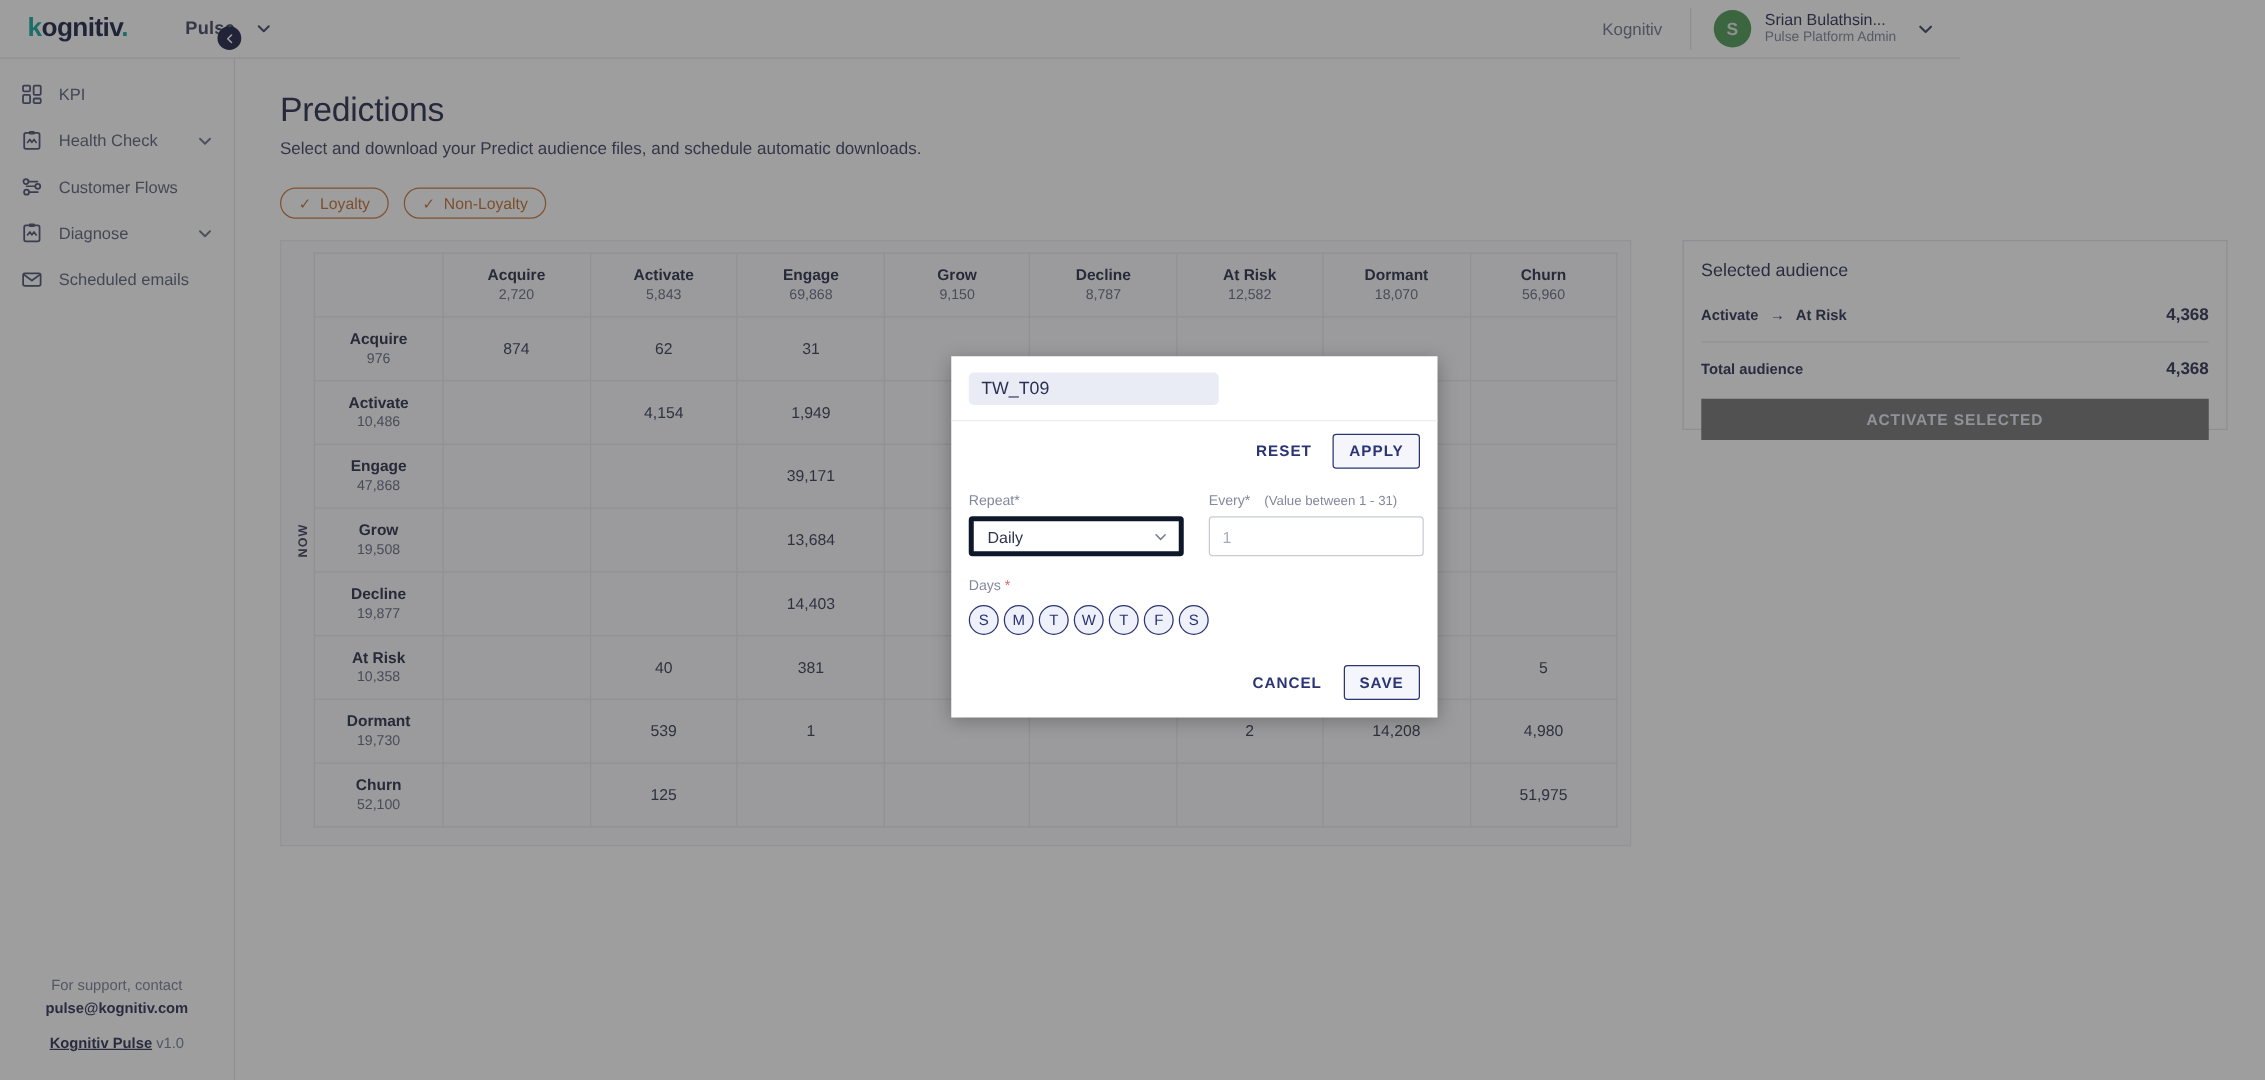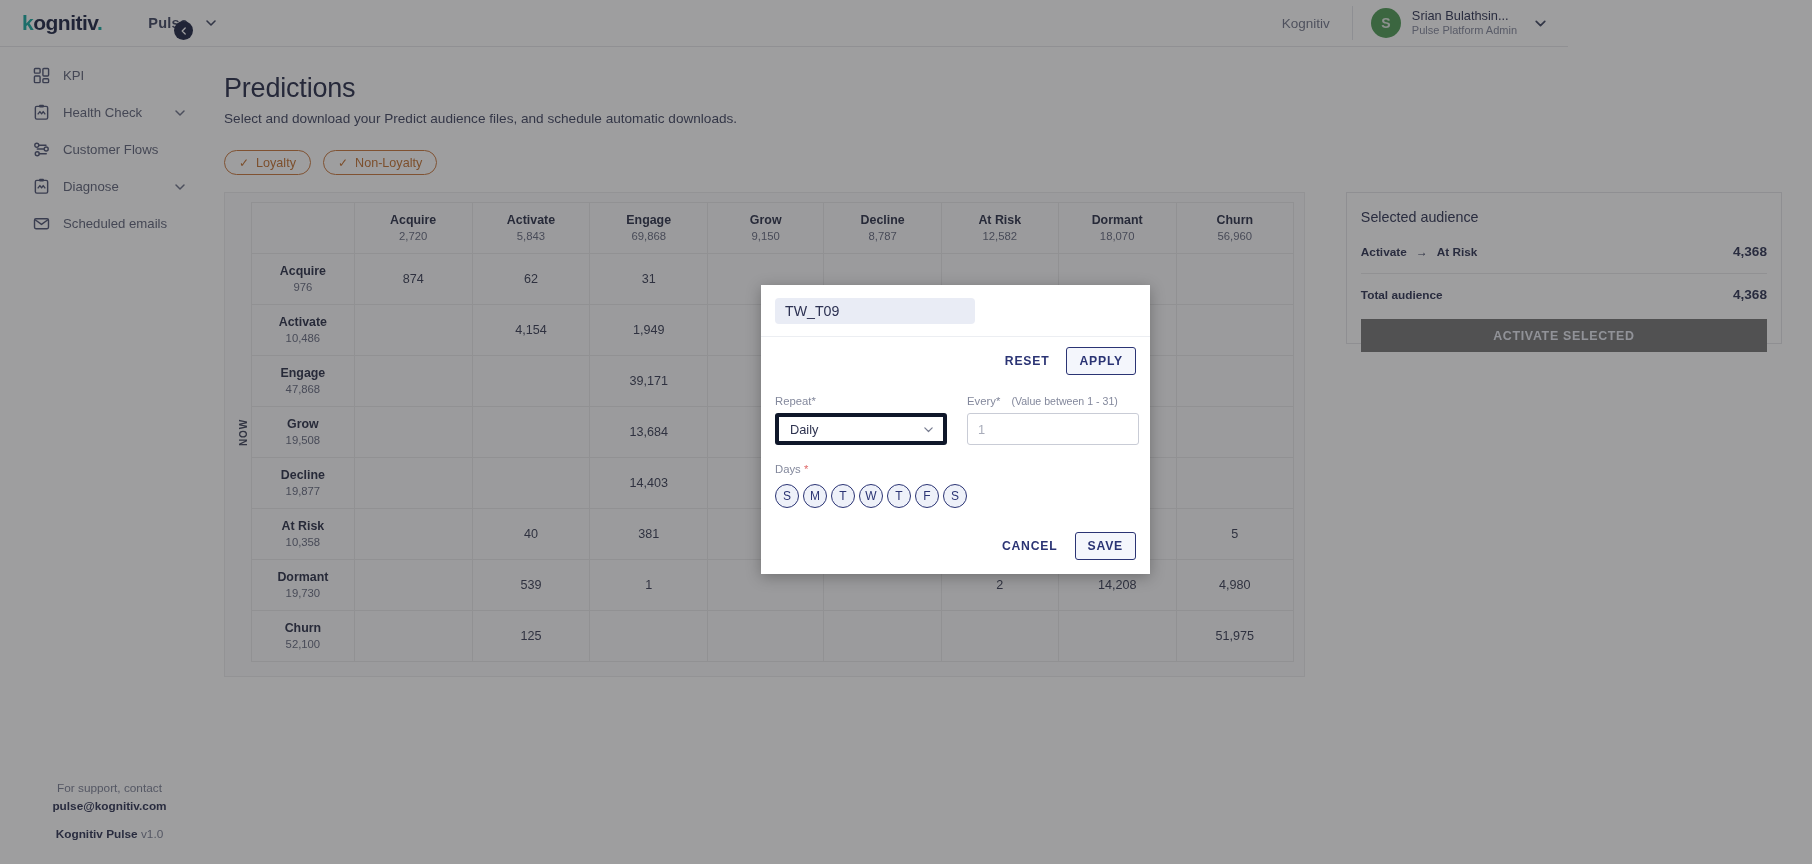--- a/index.html
+++ b/index.html
@@ -39,21 +39,21 @@
     display: flex; align-items: center; justify-content: center;
     font-size: 14px; font-weight: 600;
   }
   .user-meta { margin-left: 11px; line-height: 1.25; }
   .user-name { font-size: 12.8px; color: #2b3050; }
   .user-role { font-size: 11px; color: #80859a; }
   .user-chevron { margin-left: 16px; color: #3d4460; display:flex; }
 
   
   .sidebar {
-    position: absolute; top: 47px; left: 16px; width: 188px; height: 817px;
+    position: absolute; top: 47px; left: 0; width: 188px; height: 817px;
     background: #fff; border-right: 1px solid #e6e6e9;
     display: flex; flex-direction: column;
   }
   .nav { padding-top: 10px; }
   .nav-item {
     display: flex; align-items: center; height: 37px;
     padding: 0 16px 0 14px; cursor: pointer;
   }
   .nav-icon { width: 22px; height: 22px; display:flex; align-items:center; justify-content:center; color:#4a5070;}
   .nav-label { margin-left: 11px; font-size: 13.2px; color: #5d6278; flex: 1; }
@@ -65,21 +65,21 @@
     display:flex; align-items:center; justify-content:center;
     font-size: 9px; cursor: pointer; z-index: 6;
   }
   .sidebar-footer {
     margin-top: auto; padding-bottom: 20px; text-align: center;
     line-height: 1.5;
   }
   .sf-line1 { font-size: 11.8px; color: #797e93; }
   .sf-line2 { font-size: 11.8px; color: #2b3050; font-weight: 700; }
   .sf-line3 { font-size: 11.8px; color: #797e93; margin-top: 11px; }
-  .sf-line3 b { color: #2b3050; }
+  .sf-line3 b { color: #2b3050; text-decoration: underline; }
 
   
   .main {
     position: absolute; top: 47px; left: 188px;
     width: 1624px; height: 817px; background: #fff;
     padding: 26px 30px 0 36px;
   }
   .page-title { font-size: 27px; font-weight: 400; color: #262b48; letter-spacing: -0.2px;}
   .page-sub { font-size: 13.6px; color: #3f4460; margin-top: 7px; }
   .chips { display: flex; gap: 12px; margin-top: 24px; }

